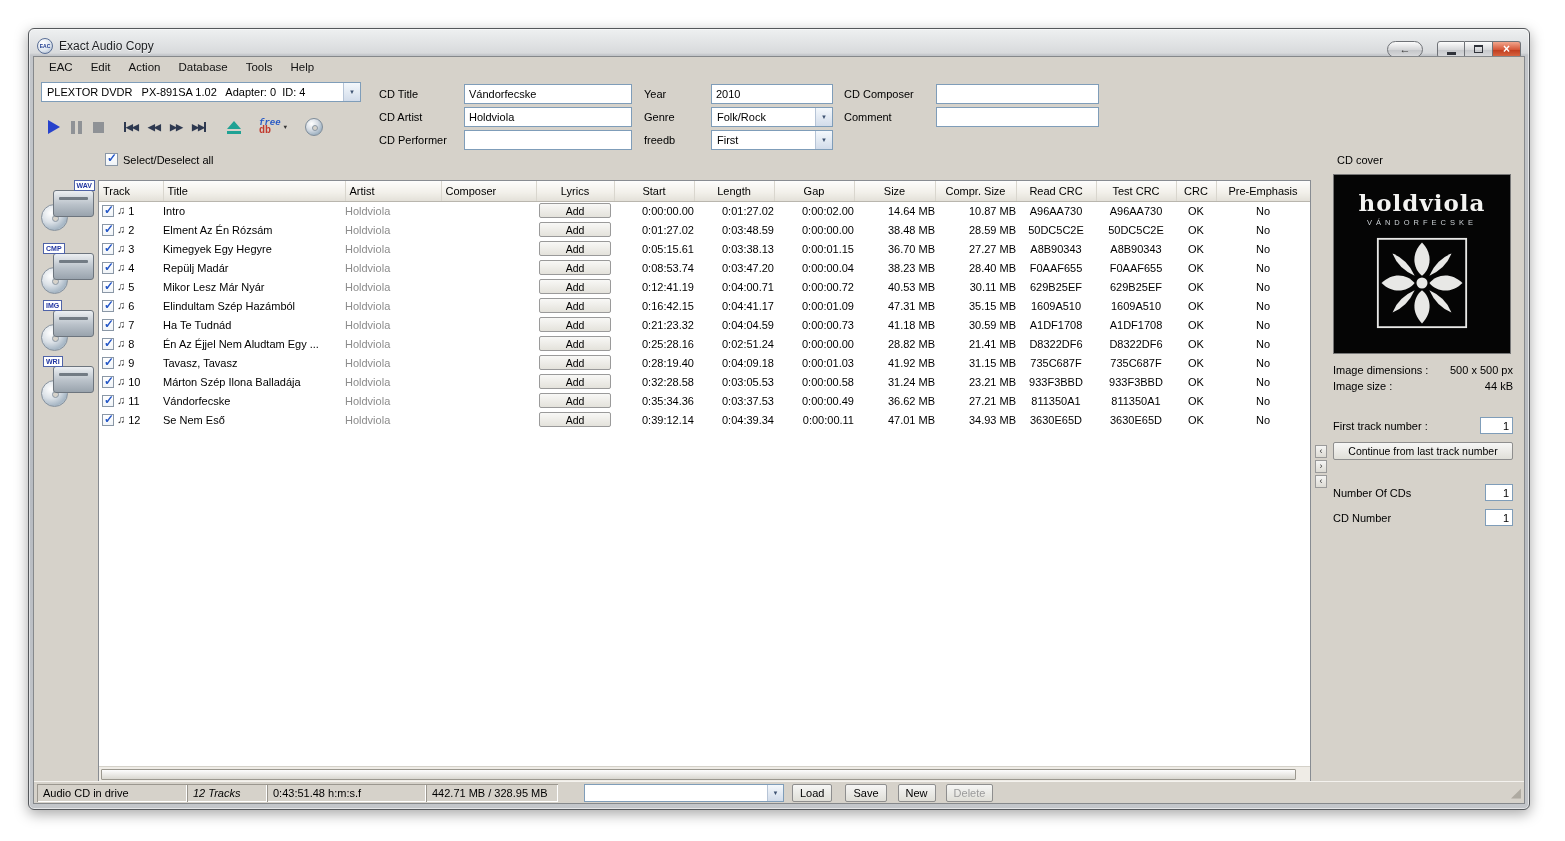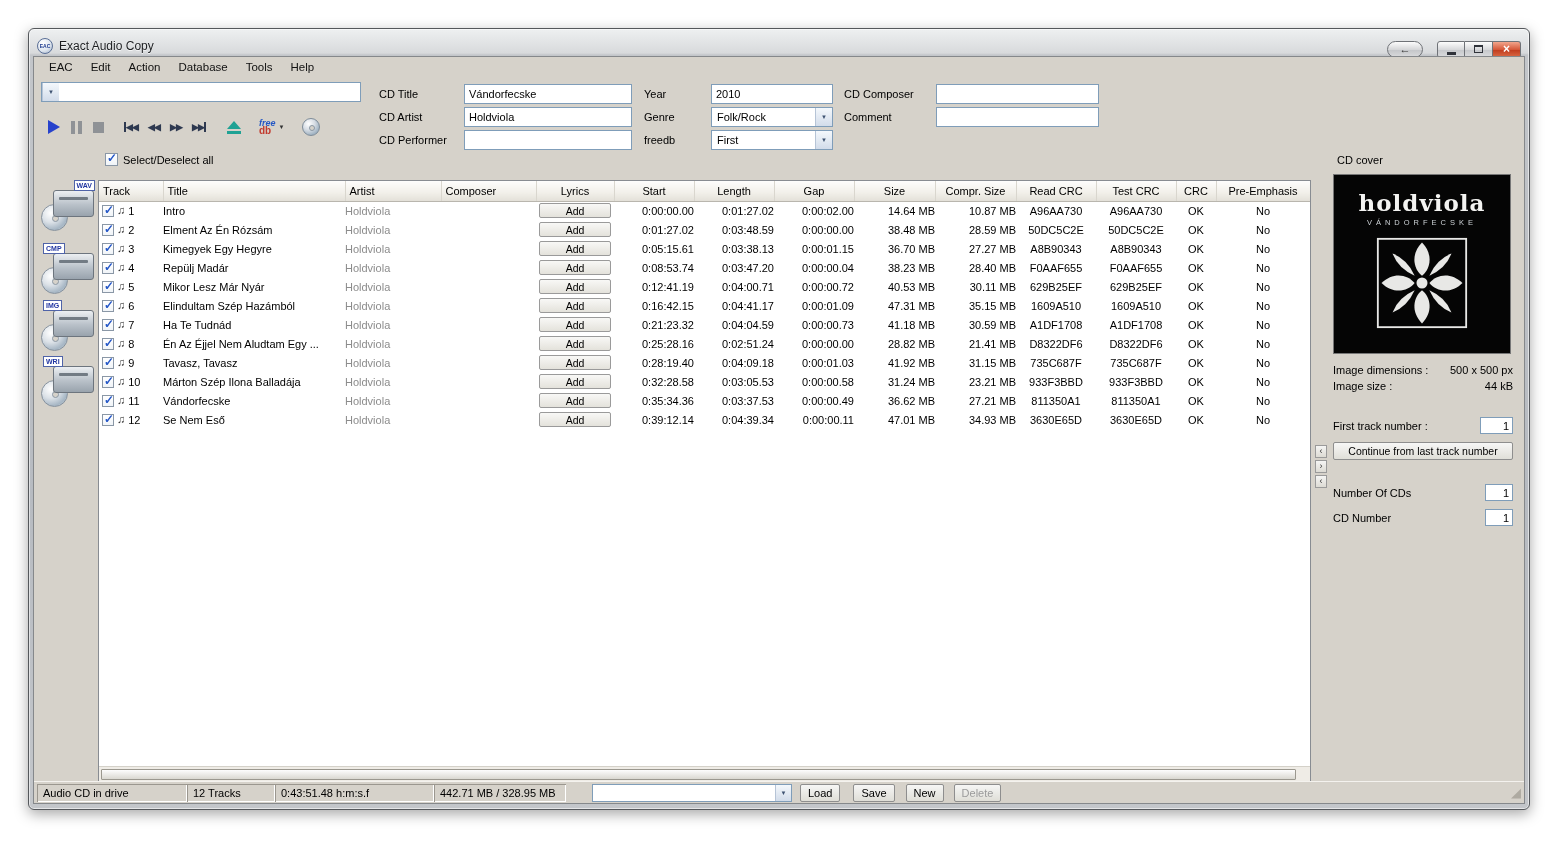--- a/index.html
+++ b/index.html
@@ -170,20 +170,21 @@
     <div class="menubar">
       <span class="menu-item">EAC</span>
       <span class="menu-item">Edit</span>
       <span class="menu-item">Action</span>
       <span class="menu-item">Database</span>
       <span class="menu-item">Tools</span>
       <span class="menu-item">Help</span>
     </div>
 
     <div class="combo" style="left:7px; top:25px; width:320px;">
+      <span class="ctxt">PLEXTOR DVDR   PX-891SA 1.02   Adapter: 0  ID: 4</span>
       <span class="carr">▼</span>
     </div>
 
     <span class="lbl" style="left:345px; top:27px;">CD Title</span>
     <input class="field" style="left: 430px; top: 27px; width: 168px;" value="Vándorfecske">
     <span class="lbl" style="left:345px; top:50px;">CD Artist</span>
     <input class="field" style="left: 430px; top: 50px; width: 168px;" value="Holdviola">
     <span class="lbl" style="left:345px; top:73px;">CD Performer</span>
     <input class="field" style="left: 430px; top: 73px; width: 168px;" value="">
 
@@ -227,21 +228,21 @@
           <b class="skp">▶▶</b>
         </span>
       <span class="ticon" style="width:24px;">
           <b class="skp">▶▶</b>
           <i class="vbar"></i>
         </span>
       <span class="eject" style="margin-left:16px;">
           <span class="tri"></span>
           <span class="bar"></span>
         </span>
-      <span class="freedb" style="margin-left:18px;">
+      <span class="freedb" style="margin-left:18px;font-family:Liberation Mono, monospace;">
         <span class="lines">
           <span class="fdb1">free</span>
           <span class="fdb2">db</span>
         </span>
         <span class="fdb-arrow">▼</span>
       </span>
       <span class="discicon" style="margin-left:18px;"></span>
     </div>
 
     <div class="selectall">
@@ -648,21 +649,21 @@
       <span>Number Of CDs</span>
       <input class="rp-input" style="width: 28px;" value="1">
     </div>
     <div class="rp-row" style="top:452px;">
       <span>CD Number</span>
       <input class="rp-input" style="width: 28px;" value="1">
     </div>
 
     <div class="statusbar">
       <span class="spanel" style="width:150px;">Audio CD in drive</span>
-      <span class="spanel" style="width:88px;">12 Tracks</span>
+      <span class="spanel" style="width:80px;font-style:italic;">12 Tracks</span>
       <span class="spanel" style="width:159px;">0:43:51.48 h:m:s.f</span>
       <span class="spanel" style="width:132px;">442.71 MB / 328.95 MB</span>
       <span class="scombo" style="margin-left:26px;">
         <span class="ctxt"></span>
         <span class="carr">▼</span>
       </span>
       <button class="sbtn" style="margin-left:8px;">Load</button>
       <button class="sbtn" style="margin-left:13px;">Save</button>
       <button class="sbtn" style="margin-left:11px;">New</button>
       <button class="sbtn disabled" style="margin-left:10px;">Delete</button>

